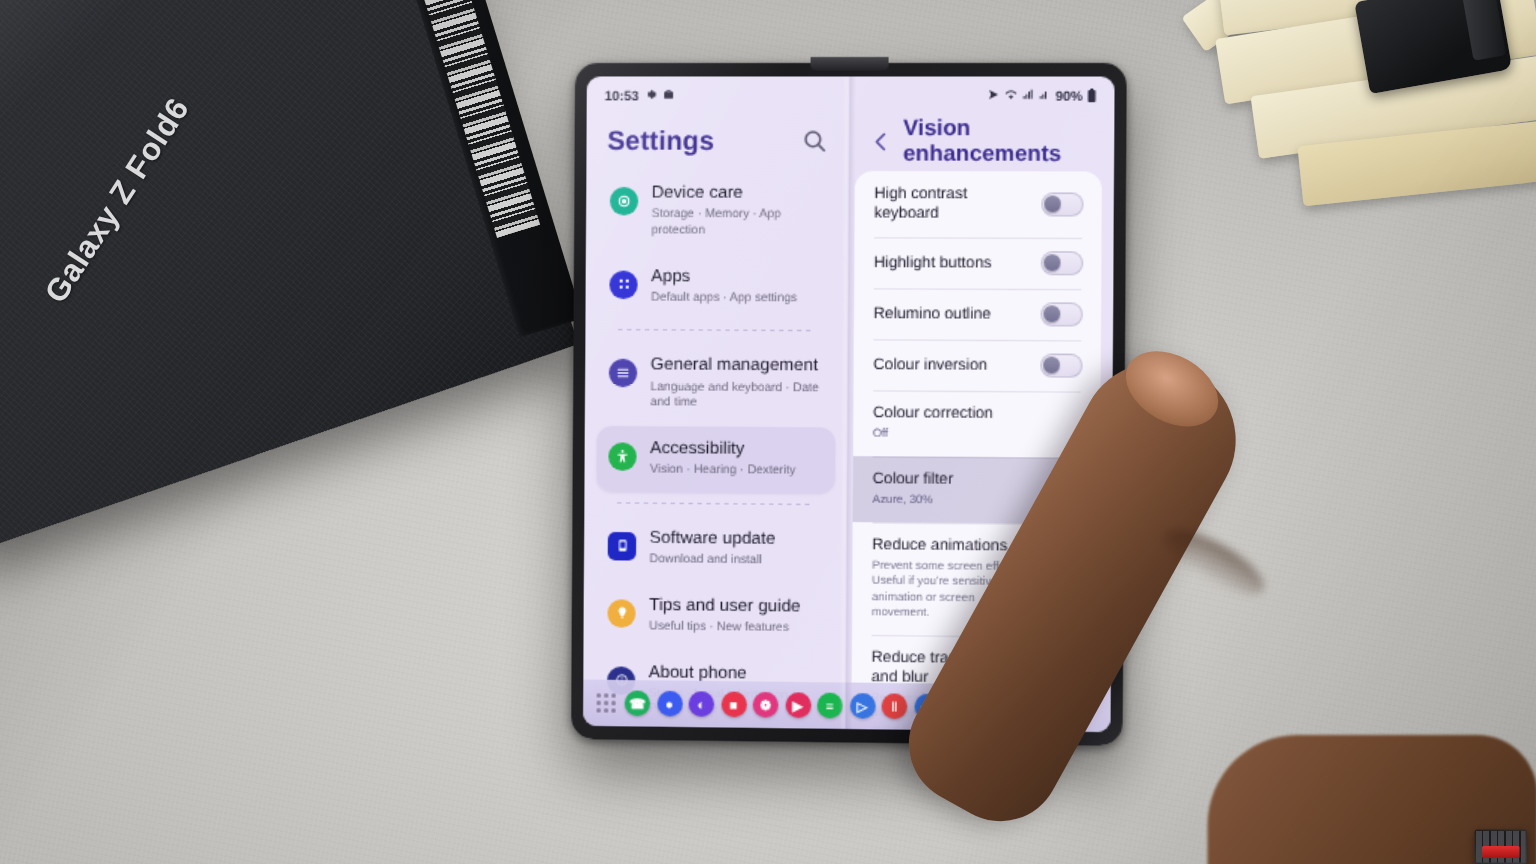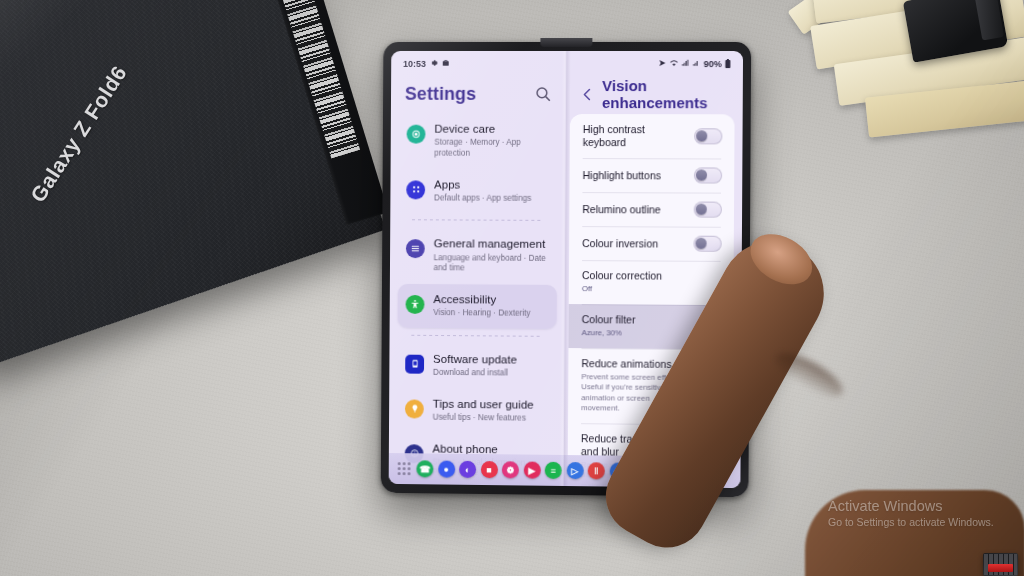--- a/index.html
+++ b/index.html
@@ -467,22 +467,18 @@
 
   <div id="hand">
     <div id="palm"></div>
     <div id="finger"></div>
     <div id="finger-tip"></div>
     <div id="knuckle"></div>
   </div>
 
   <div id="desk-shade"></div>
 
-  <div id="watermark">
-    <div id="wm-title">Activate Windows</div>
-    <div id="wm-sub">Go to Settings to activate Windows.</div>
-  </div>
 
   <div id="kb-badge">
     <div id="kb-keys"></div>
     <div id="kb-enter"></div>
   </div>
 </div>
 
 </body></html>

